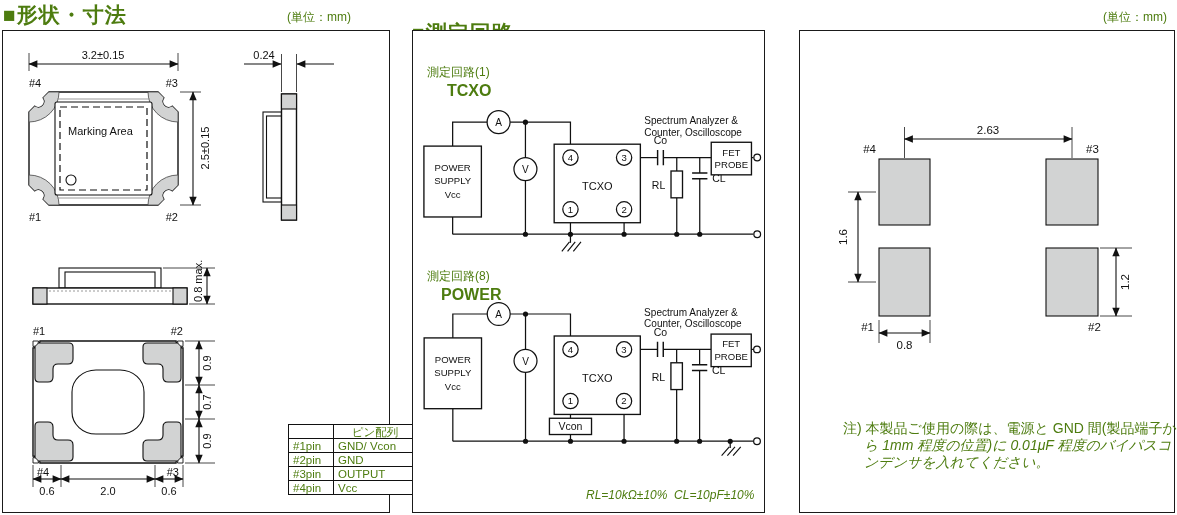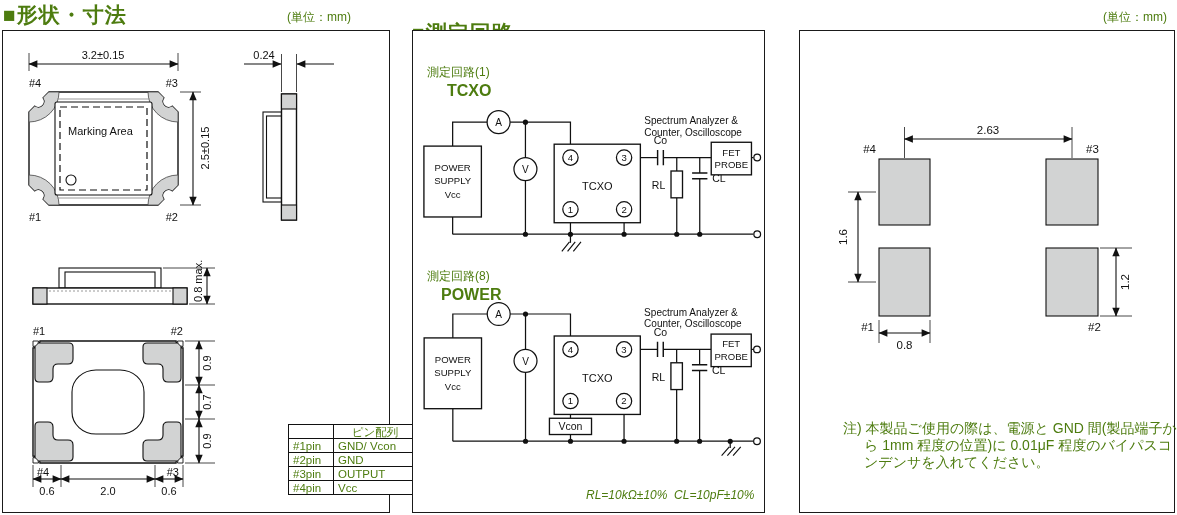--- a/index.html
+++ b/index.html
@@ -10,21 +10,21 @@
   #panel-circuit{left:412px;width:353px;}
   #panel-land{left:799px;width:376px;}
   .hdr{position:absolute;top:1px;font-size:21px;font-weight:bold;white-space:nowrap;letter-spacing:1px;}
   .unit{position:absolute;top:9px;font-size:12px;white-space:nowrap;}
   .abs{position:absolute;}
   .clabel{position:absolute;font-weight:normal;font-size:12px;white-space:nowrap;}
   .ctype{position:absolute;font-weight:bold;font-size:16px;white-space:nowrap;}
   .cnotes{position:absolute;font-size:12px;line-height:14px;white-space:pre;}
   .cnotes .ind{padding-left:14px;font-style:italic;}
   .landnote{position:absolute;font-size:14px;line-height:17px;white-space:nowrap;}
-  .landnote .ind{padding-left:21px;}
+  .landnote .ind{padding-left:21px;font-style:italic;}
   table.pintbl{position:absolute;left:242px;top:424px;border-collapse:collapse;border:1.5px solid #111;background:#fff;margin-left:46px;}
   table.pintbl td{border:1px solid #111;font-size:11.5px;line-height:12px;height:13px;padding:0 4px;white-space:nowrap;}
   table.pintbl td.hd{text-align:center;}
   
   svg{overflow:visible;}
   .ln{stroke:#111;stroke-width:1.3;fill:none;}
   .ln2{stroke:#111;stroke-width:1.5;fill:none;}
   .thin{stroke:#333;stroke-width:0.9;fill:none;}
   .dim{stroke:#111;stroke-width:1.1;fill:none;}
   .box{fill:#fff;stroke:#111;stroke-width:1.4;}

